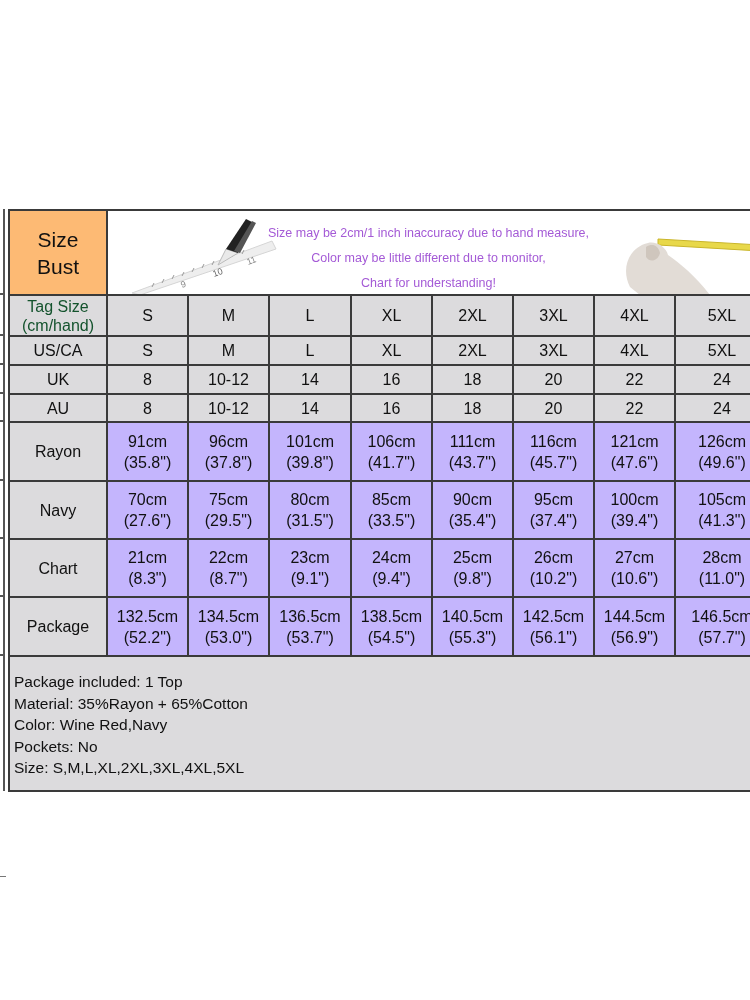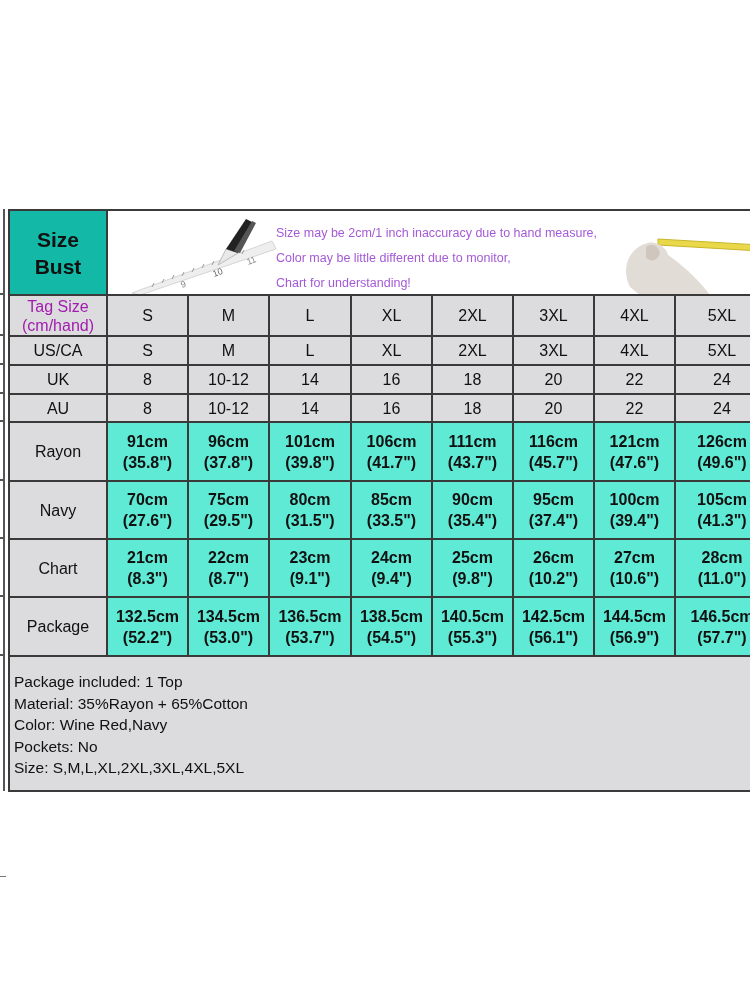--- a/index.html
+++ b/index.html
@@ -8,25 +8,25 @@
     font-family: "Liberation Sans", sans-serif; color: #111;
   }
   .edge-line { position: absolute; left: 3px; top: 209px; width: 2px; height: 582px; background: #555; }
   .edge-tick { position: absolute; left: 0; width: 5px; height: 2px; background: #555; }
   .tiny-mark { position: absolute; left: 0; top: 876px; width: 6px; height: 1px; background: #777; }
 
   .chart { position: absolute; left: 8px; top: 209px; width: 760px; }
   table { border-collapse: collapse; table-layout: fixed; width: 760px; }
   td { border: 2px solid #3a3a3a; text-align: center; vertical-align: middle; padding: 0; font-size: 16px; line-height: 21px; }
   .g { background: #dcdbdd; }
-  .w { background: #5eead4; font-weight: bold; }
-  .title-cell { font-weight: bold; font-size: 21px; line-height: 27px; background: #14b8a6; }
-  .tag-label { color: #a21caf; font-size: 16px; line-height: 19px; }
+  .w { background: #c4b5fd; }
+  .title-cell { font-weight: normal; font-size: 21px; line-height: 27px; background: #fdba74; }
+  .tag-label { color: #14532d; font-size: 16px; line-height: 19px; }
   .banner { position: relative; background: #fff; text-align: left; overflow: hidden; }
-  .banner-text { position: absolute; left: 168px; top: 10px; color: #a45ad6; font-size: 12.5px; line-height: 25px; white-space: nowrap; }
+  .banner-text { position: absolute; left: 160px; top: 10px; color: #a45ad6; font-size: 12.5px; line-height: 25px; white-space: nowrap; text-align: center; }
   .pencil { position: absolute; left: 14px; top: 2px; width: 160px; height: 82px; }
   .hand { position: absolute; left: 492px; top: 6px; width: 160px; height: 78px; }
   .info { text-align: left; vertical-align: top; padding: 14px 0 0 4px; font-size: 15.5px; line-height: 21.5px; background: #dcdbdd; }
   .info div { white-space: nowrap; }
 </style>
 </head>
 <body>
 
 <div class="edge-line"></div>
 <div class="edge-tick" style="top:293px"></div>

